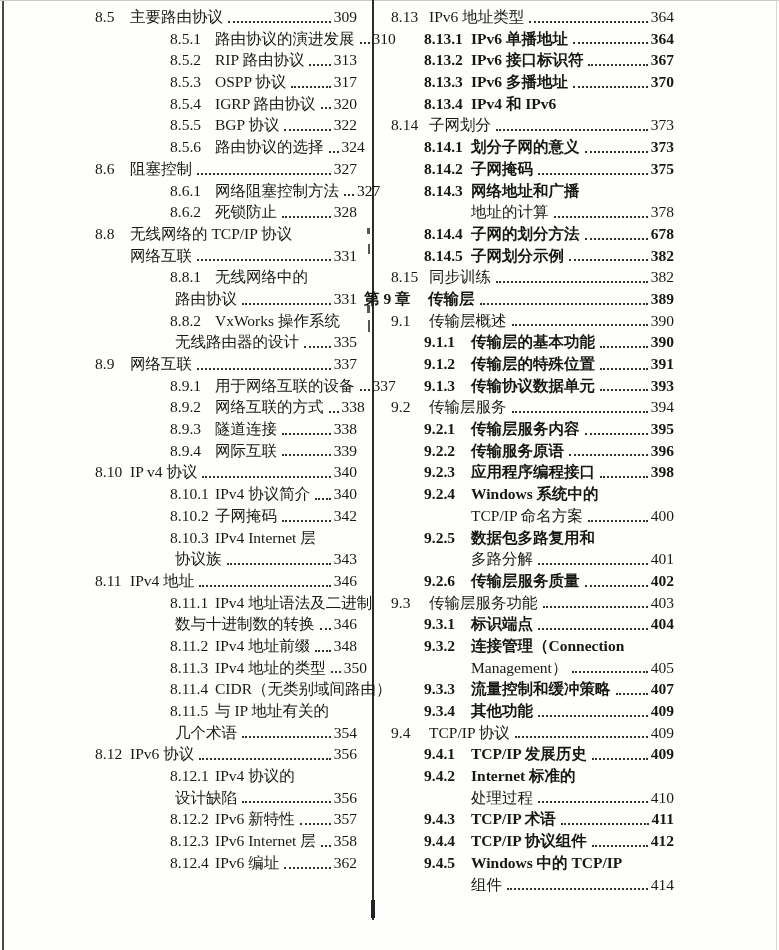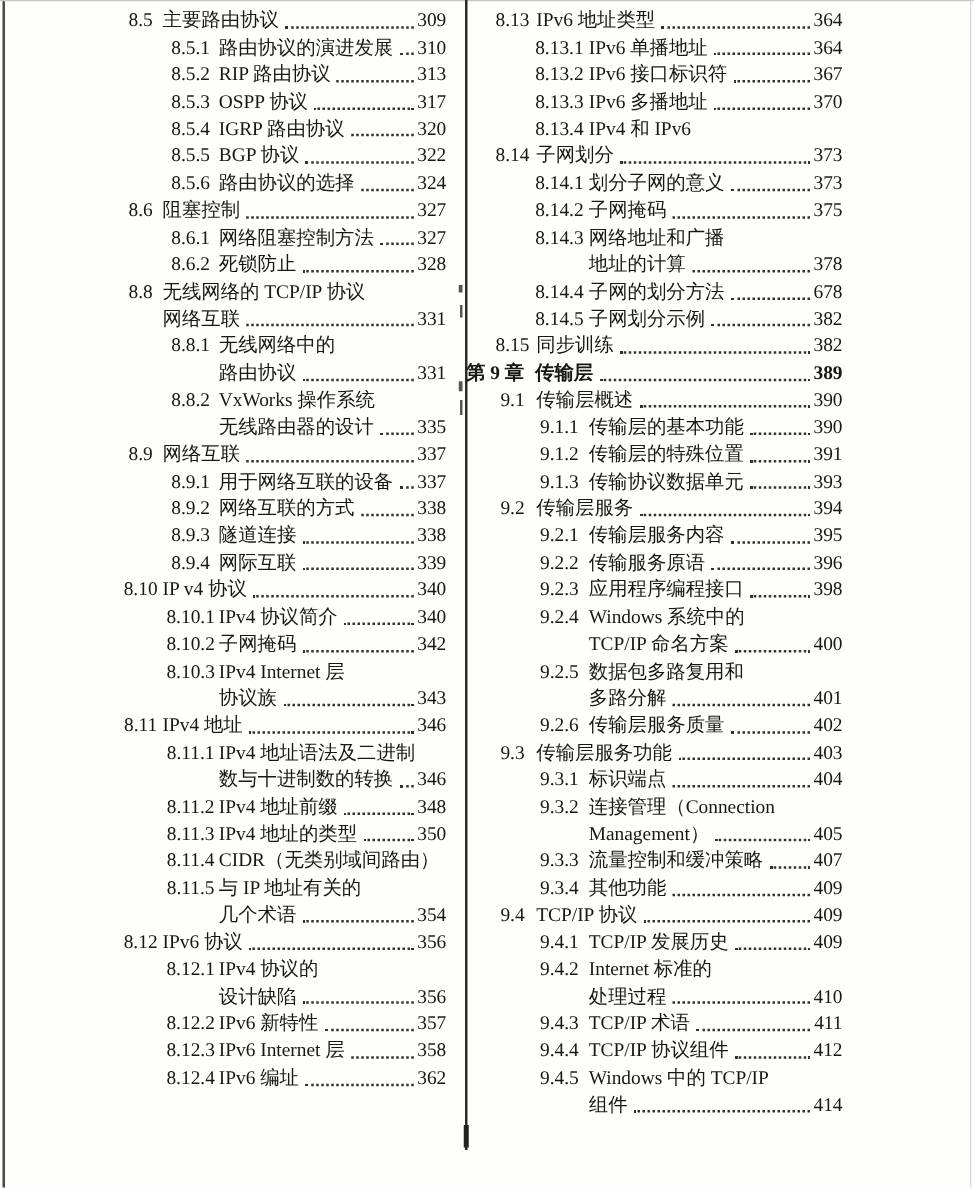--- a/index.html
+++ b/index.html
@@ -1,21 +1,20 @@
 <!DOCTYPE html>
 <html><head>
 <meta charset="utf-8">
 <style>
   html,body{margin:0;padding:0;}
   body{width:779px;height:950px;background:#ffffff;overflow:hidden;}
   .page{
     position:relative;width:779px;height:950px;background:#fefefd;
     font-family:"Liberation Serif","DejaVu Serif",serif;
     color:#181715;
-    text-align:center;
   }
   .edge-left{position:absolute;left:2px;top:0;width:2px;height:950px;background:#4a4a48;}
   .edge-top{position:absolute;left:0;top:0;width:779px;height:1px;background:#c9c9c6;}
   .edge-right{position:absolute;left:776px;top:0;width:1px;height:950px;background:#d6d6d2;}
   .divider{position:absolute;left:372px;top:0;width:2px;height:920px;background:#2c2b29;}
   .divider-foot{position:absolute;left:371px;top:900px;width:4px;height:18px;background:#222;}
   .artifact{position:absolute;background:#555;}
   .a1{left:367px;top:228px;width:3px;height:6px;}
   .a2{left:368px;top:244px;width:2px;height:10px;}
   .a3{left:367px;top:305px;width:3px;height:8px;}
@@ -37,30 +36,30 @@
     align-self:flex-end;height:0;
     border-bottom:2px dotted #33322f;
     margin:0 3px 5px 5px;
   }
   .pagenum{flex:0 0 auto;}
 
   
   .col-left .lv-sec{padding-left:0;}
   .col-left .lv-sec .num{min-width:35px;}
   .col-left .lv-sub{padding-left:35px;}
-  .col-left .lv-sub .num{min-width:45px;}
+  .col-left .lv-sub .num{min-width:45px;margin-left:40px;}
   .col-left .lv-sec2{padding-left:35px;}
   .col-left .lv-sub2{padding-left:80px;}
 
   
   .col-right .lv-chap{padding-left:0;font-weight:bold;}
   .col-right .lv-chap .num{min-width:64px;}
   .col-right .lv-sec{padding-left:27px;}
   .col-right .lv-sec .num{min-width:38px;}
-  .col-right .lv-sub{padding-left:60px;}
+  .col-right .lv-sub{padding-left:60px;font-weight:bold;}
   .col-right .lv-sub .num{min-width:47px;}
   .col-right .lv-sub2{padding-left:107px;}
 </style>
 </head>
 <body>
 
 <div class="page">
   <div class="edge-left"></div>
   <div class="edge-top"></div>
   <div class="edge-right"></div>

